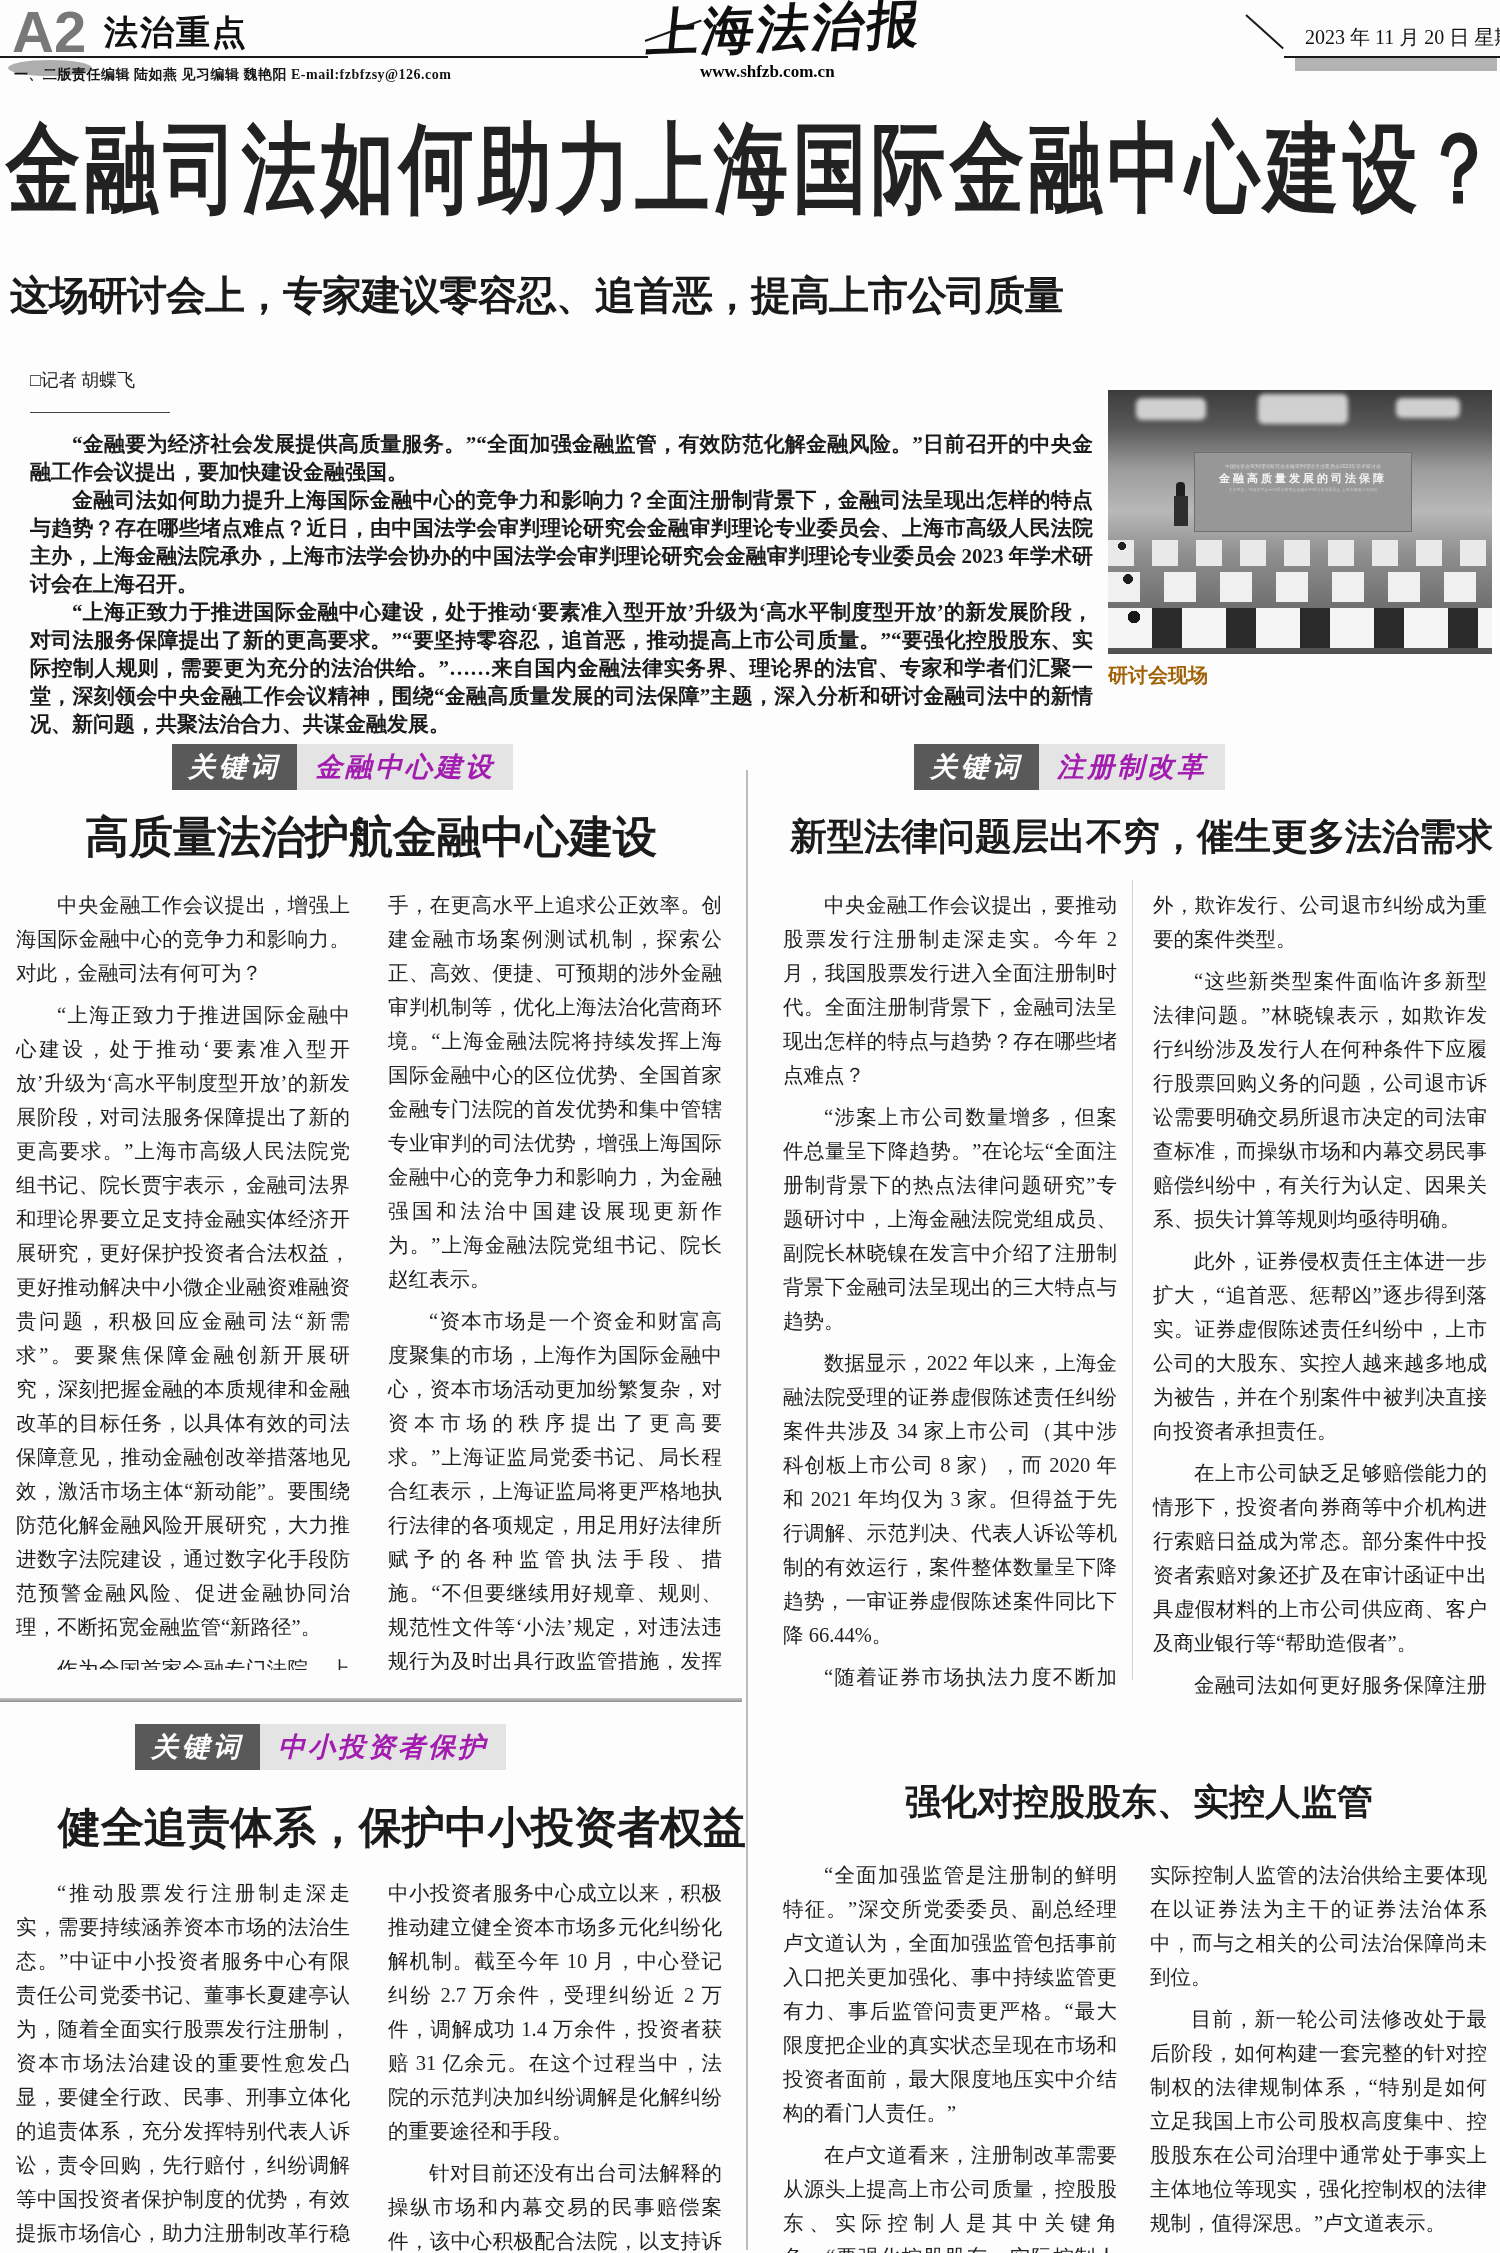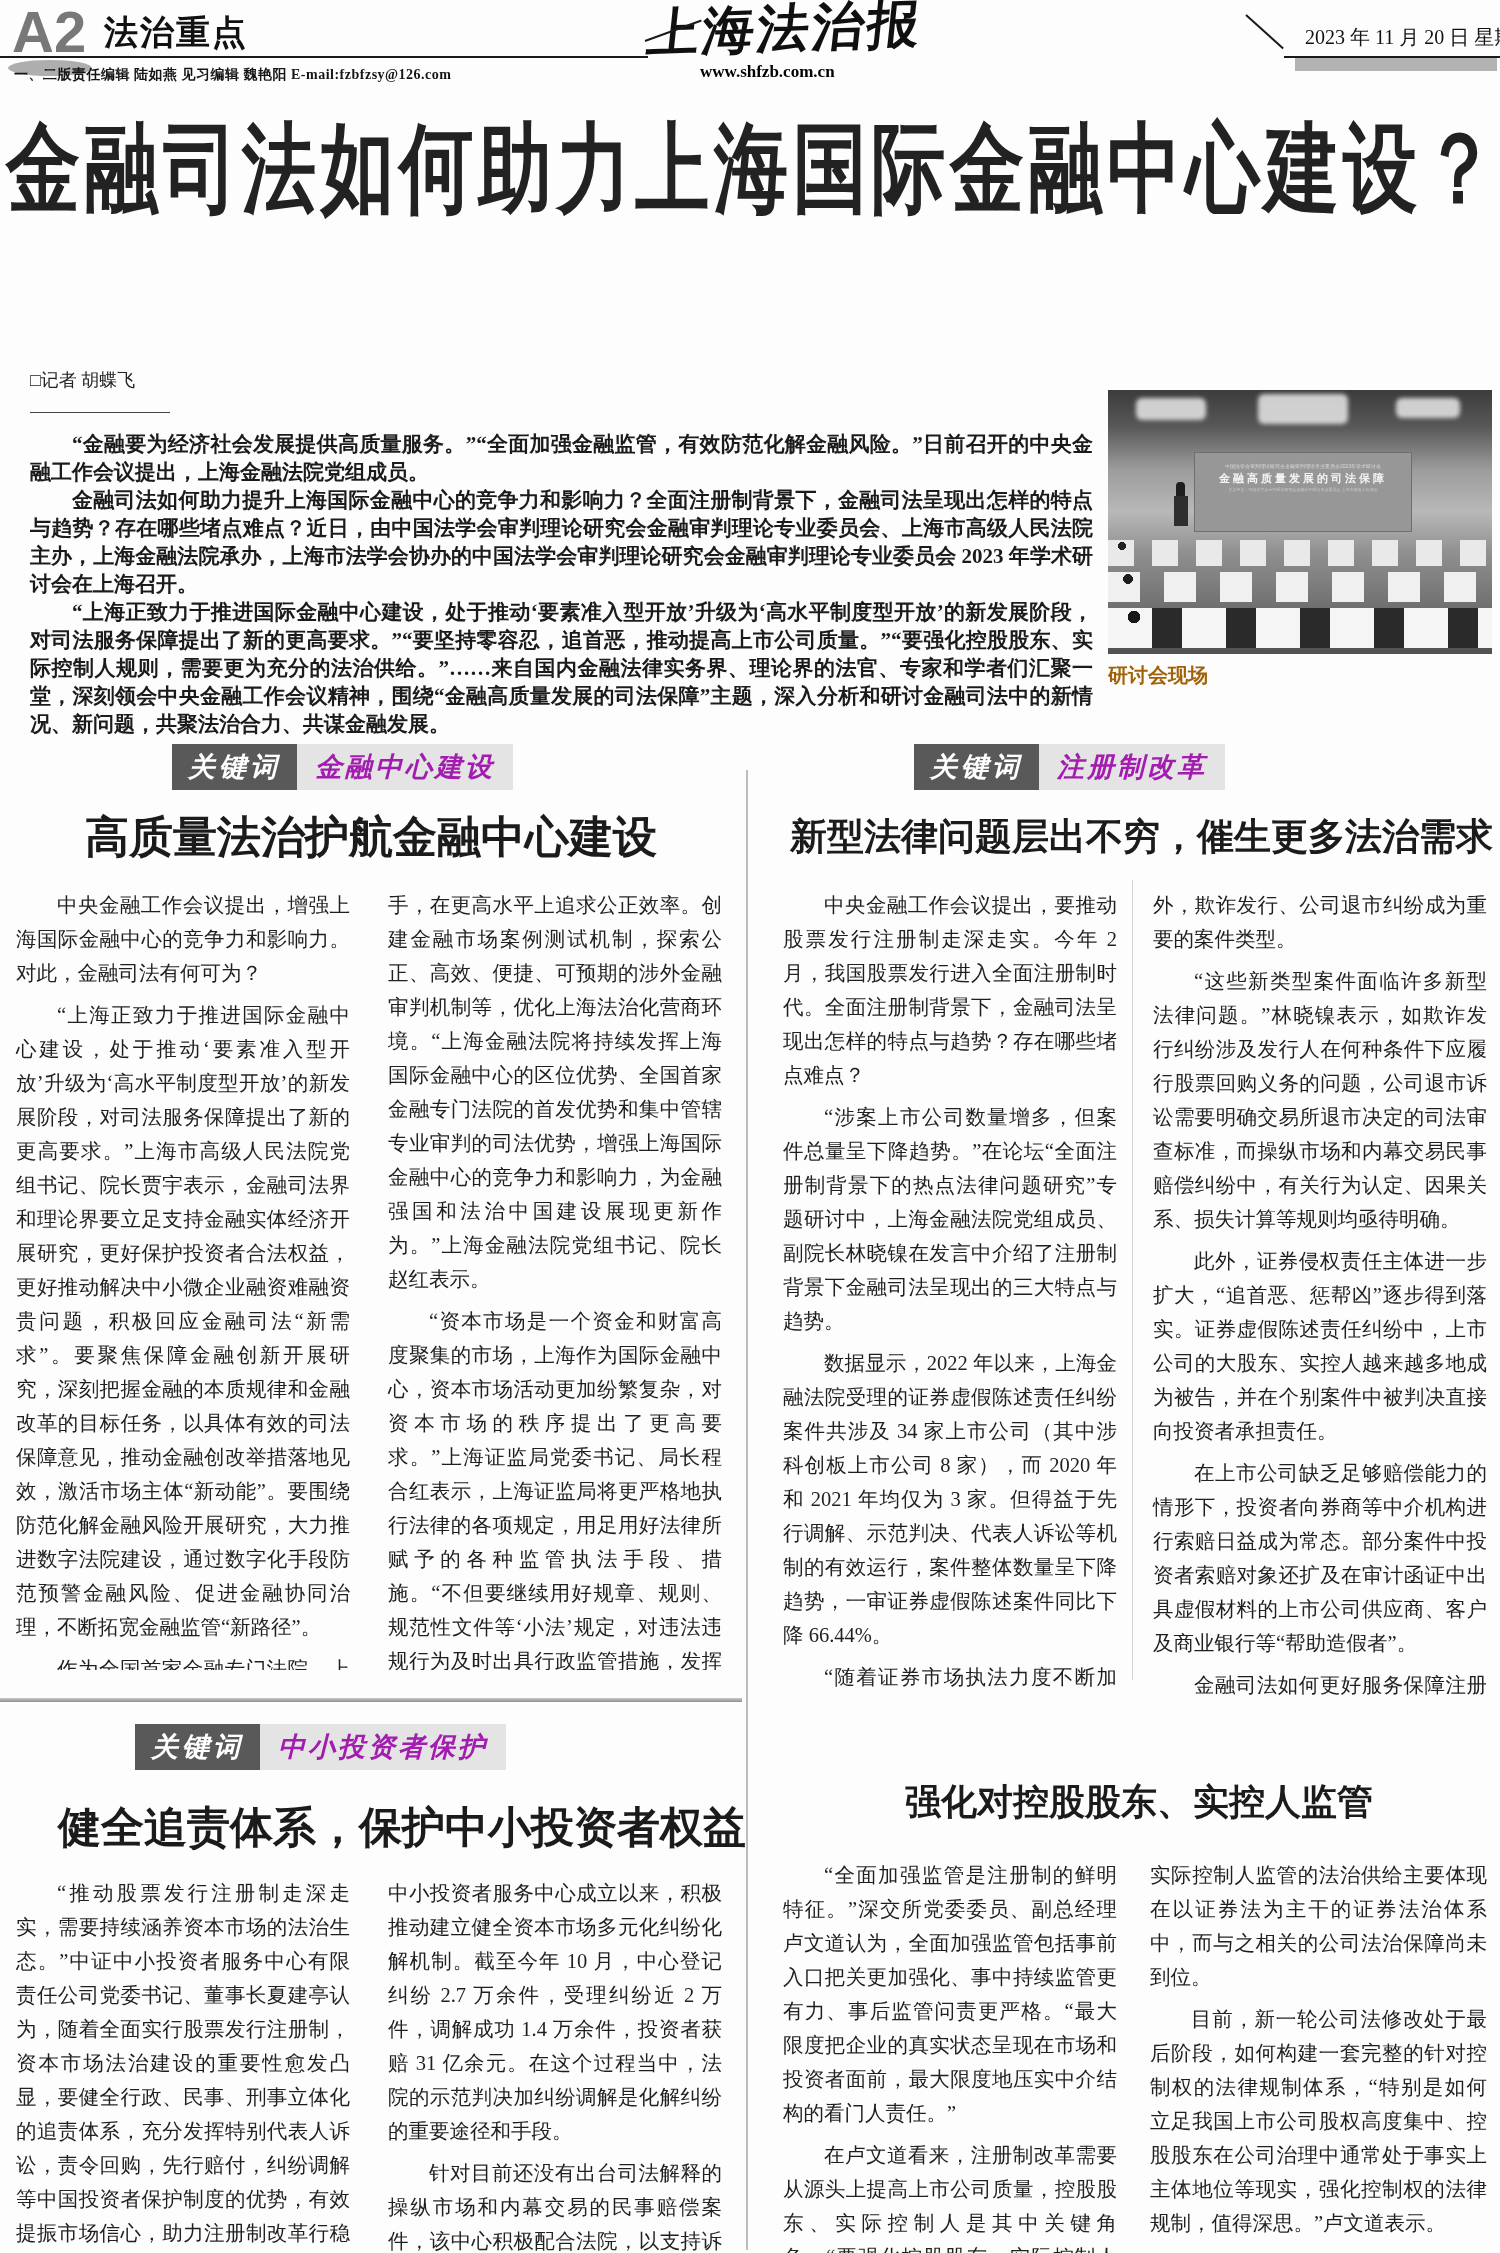--- a/index.html
+++ b/index.html
@@ -93,25 +93,26 @@
     <div class="dateBar"></div>
     <div class="ruleL"></div>
     <div class="ruleLd"></div>
     <div class="ruleRd"></div>
     <div class="ruleR"></div>
     <div class="editors">一、二版责任编辑  陆如燕  见习编辑  魏艳阳  E-mail:fzbfzsy@126.com</div>
     <div class="website">www.shfzb.com.cn</div>
   </div>
 
   <div class="mainHeadline">金融司法如何助力上海国际金融中心建设？</div>
+  <div class="subHeadline">这场研讨会上，专家建议零容忍、追首恶，提高上市公司质量</div>
   <div class="byline">□记者  胡蝶飞</div>
   <div class="bylineRule"></div>
 
   <div class="lead">
-    <p>“金融要为经济社会发展提供高质量服务。”“全面加强金融监管，有效防范化解金融风险。”日前召开的中央金融工作会议提出，上海金融法院党组成员。</p>
+    <p>“金融要为经济社会发展提供高质量服务。”“全面加强金融监管，有效防范化解金融风险。”日前召开的中央金融工作会议提出，要加快建设金融强国。</p>
     <p>金融司法如何助力提升上海国际金融中心的竞争力和影响力？全面注册制背景下，金融司法呈现出怎样的特点与趋势？存在哪些堵点难点？近日，由中国法学会审判理论研究会金融审判理论专业委员会、上海市高级人民法院主办，上海金融法院承办，上海市法学会协办的中国法学会审判理论研究会金融审判理论专业委员会 2023 年学术研讨会在上海召开。</p>
     <p>“上海正致力于推进国际金融中心建设，处于推动‘要素准入型开放’升级为‘高水平制度型开放’的新发展阶段，对司法服务保障提出了新的更高要求。”“要坚持零容忍，追首恶，推动提高上市公司质量。”“要强化控股股东、实际控制人规则，需要更为充分的法治供给。”……来自国内金融法律实务界、理论界的法官、专家和学者们汇聚一堂，深刻领会中央金融工作会议精神，围绕“金融高质量发展的司法保障”主题，深入分析和研讨金融司法中的新情况、新问题，共聚法治合力、共谋金融发展。</p>
   </div>
 
   <div class="photo">
     <div class="light l1"></div>
     <div class="light l2"></div>
     <div class="light l3"></div>
     <div class="screen">
       <div class="screenSmall">中国法学会审判理论研究会金融审判理论专业委员会2023年学术研讨会</div>

